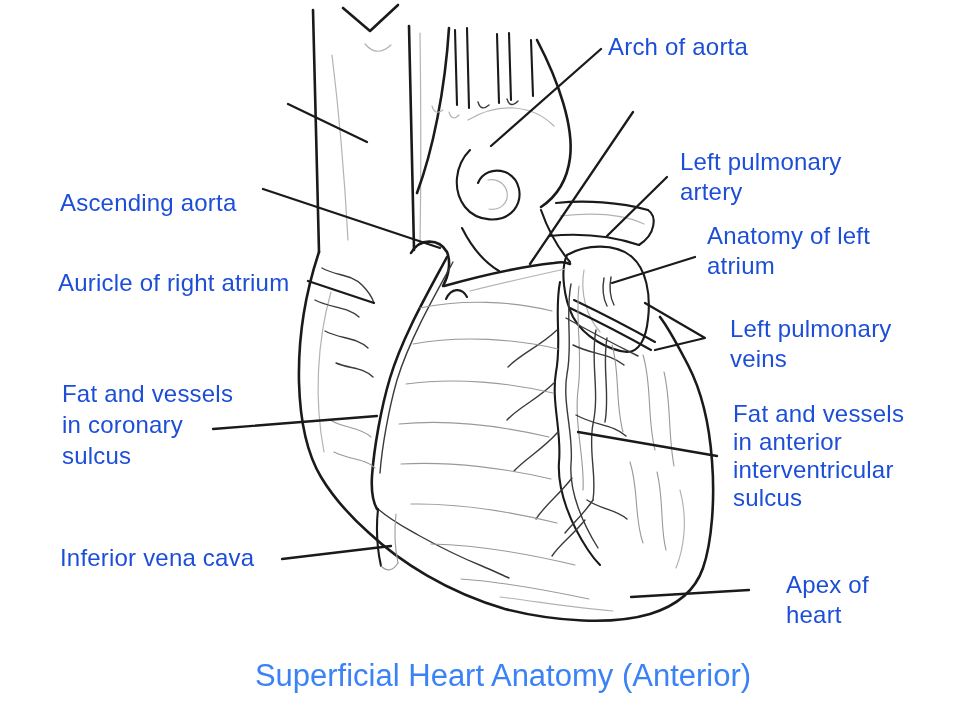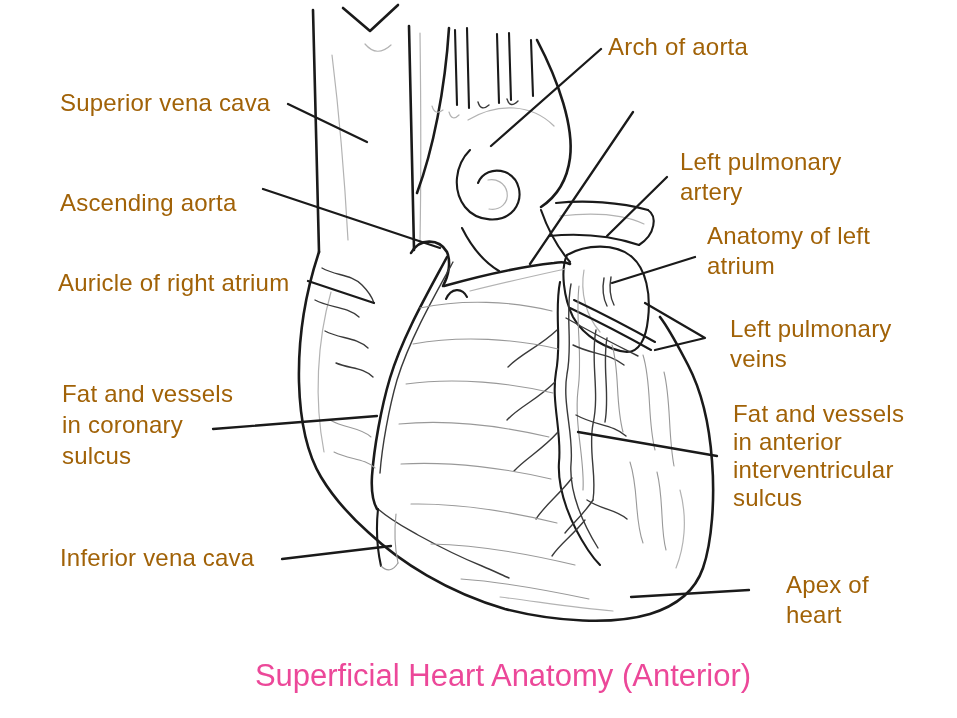--- a/index.html
+++ b/index.html
@@ -7,25 +7,25 @@
          font-family:"Liberation Sans", sans-serif;color:#111;}
   #art{position:absolute;left:0;top:0;}
   #art path{fill:none;stroke-linecap:round;stroke-linejoin:round;}
   .k  {stroke:#1a1a1a;stroke-width:2.6;}
   .k2 {stroke:#1a1a1a;stroke-width:2.1;}
   .m  {stroke:#3a3a3a;stroke-width:1.4;}
   .t  {stroke:#999999;stroke-width:1.1;}
   .l  {stroke:#b3b3b3;stroke-width:1.2;}
   .lead{stroke:#1a1a1a;stroke-width:2.3;}
   .label{position:absolute;font-size:24px;line-height:30px;letter-spacing:0.2px;
-         white-space:pre-line;color:#a16207;}
+         white-space:pre-line;color:#1d4ed8;}
   .lh31{line-height:31px;}
   .lh28{line-height:28px;}
   #title{position:absolute;left:503px;top:658px;transform:translateX(-50%);
-         font-size:31px;white-space:nowrap;color:#ec4899;}
+         font-size:31px;white-space:nowrap;color:#3b82f6;}
 </style>
 </head>
 <body>
 
 <div id="stage">
 
   <svg id="art" width="957" height="718" viewBox="0 0 957 718">
 
     <g>
       <path class="k" d="M313,10 C315,85 317,175 319,252"></path>
@@ -152,21 +152,20 @@
       <path class="lead" d="M601,49 L491,146"></path>
       <path class="lead" d="M633,112 L530,264"></path>
       <path class="lead" d="M667,177 L607,236"></path>
       <path class="lead" d="M695,257 L612,283"></path>
       <path class="lead" d="M645,303 L705,338 L655,350"></path>
       <path class="lead" d="M717,456 L578,432"></path>
       <path class="lead" d="M749,590 L631,597"></path>
     </g>
   </svg>
 
-  <div class="label" style="left:60px;top:88px;">Superior vena cava</div>
   <div class="label" style="left:60px;top:188px;">Ascending aorta</div>
   <div class="label" style="left:58px;top:268px;">Auricle of right atrium</div>
   <div class="label lh31" style="left:62px;top:378px;">Fat and vessels
 in coronary
 sulcus</div>
   <div class="label" style="left:60px;top:543px;">Inferior vena cava</div>
 
   <div class="label" style="left:608px;top:32px;">Arch of aorta</div>
   <div class="label" style="left:680px;top:147px;">Left pulmonary
 artery</div>

